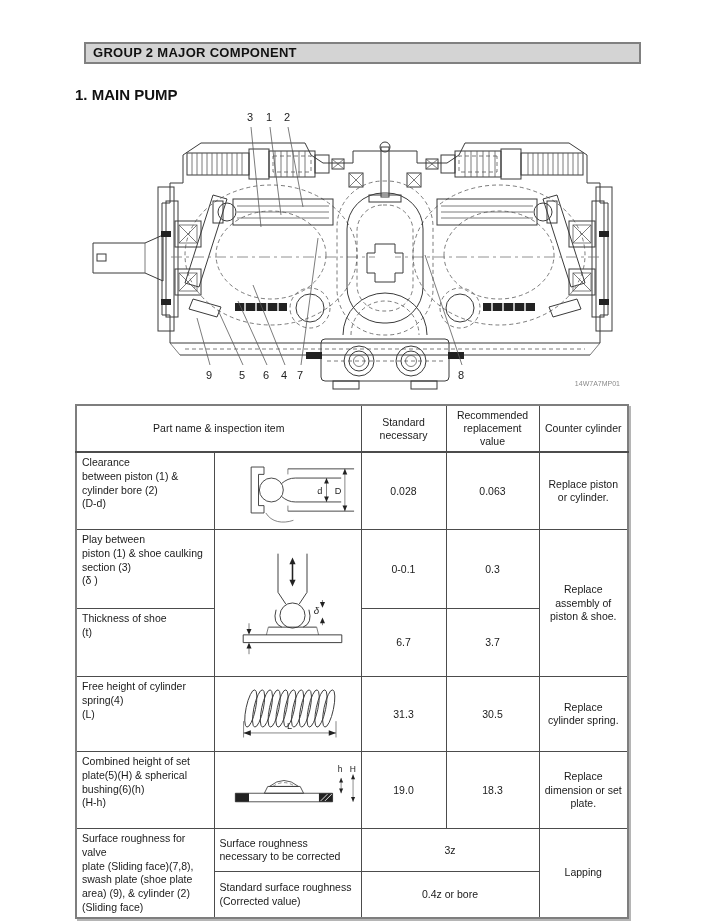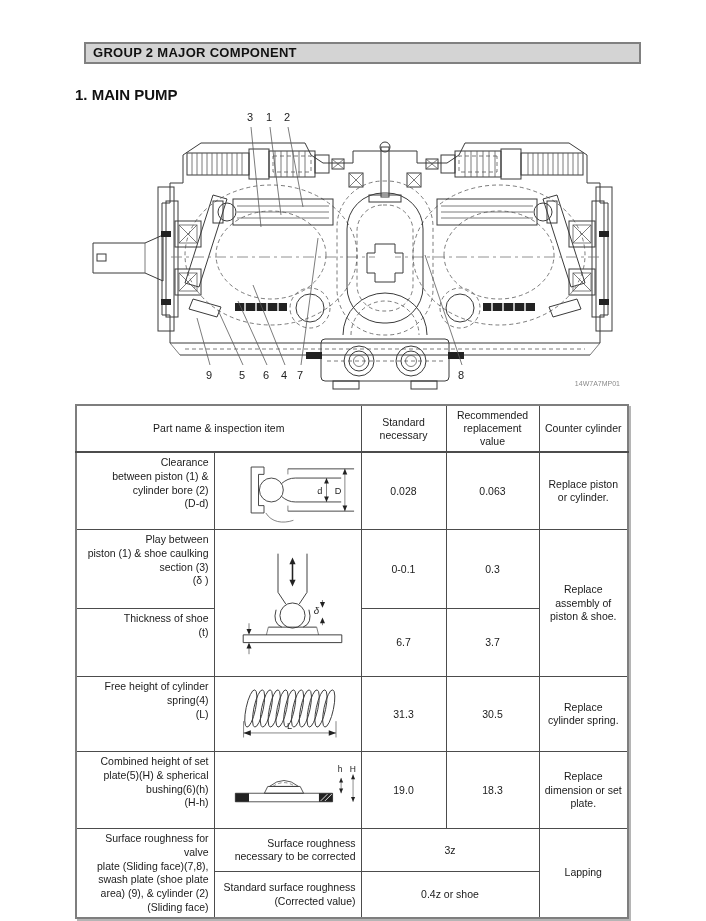--- a/index.html
+++ b/index.html
@@ -22,21 +22,21 @@
     position:absolute;left:75px;top:404px;width:552px;
     border-collapse:collapse;table-layout:fixed;
     border:2px solid #7e7e7e;box-shadow:2px 2px 0 rgba(120,120,120,.55);
     font-size:10.5px;color:#1a1a1a;
   }
   table.spec td,table.spec th{
     border:1px solid #4c4c4c;padding:3px 5px;font-weight:normal;
     overflow:hidden;
   }
   table.spec tr.hdr th{border-bottom:2.5px solid #4c4c4c;text-align:center;vertical-align:middle;line-height:1.25;}
-  td.name{vertical-align:top;text-align:right;white-space:pre-line;line-height:1.3;}
+  td.name{vertical-align:top;text-align:left;white-space:pre-line;line-height:1.3;}
   td.ctr{vertical-align:middle;text-align:center;line-height:1.3;}
   td.diag{vertical-align:middle;text-align:center;padding:2px;}
   .ln{stroke:#3b3b3b;fill:none;stroke-width:1;}
   .lt{stroke:#5a5a5a;fill:none;stroke-width:.8;}
   .dash{stroke:#5a5a5a;fill:none;stroke-width:.8;stroke-dasharray:4 3;}
   .dd{stroke:#777;fill:none;stroke-width:.8;stroke-dasharray:11 4 3 4;}
   .blk{fill:#222;stroke:none;}
   .arr{fill:#222;stroke:none;}
   .callout{font-family:"Liberation Sans",sans-serif;font-size:11px;fill:#222;}
   .figcode{font-family:"Liberation Sans",sans-serif;font-size:7px;fill:#8a8a8a;}
@@ -356,18 +356,18 @@
 (Sliding face)</td>
       <td class="name" style="vertical-align:middle">Surface roughness
 necessary to be corrected</td>
       <td class="ctr" colspan="2">3z</td>
       <td class="ctr" rowspan="2">Lapping</td>
     </tr>
 
     <tr style="height:44px">
       <td class="name" style="vertical-align:middle">Standard surface roughness
 (Corrected value)</td>
-      <td class="ctr" colspan="2">0.4z or shoe</td>
+      <td class="ctr" colspan="2">0.4z or bore</td>
     </tr>
   </tbody>
     </table>
 
 </div>
 
 </body></html>

